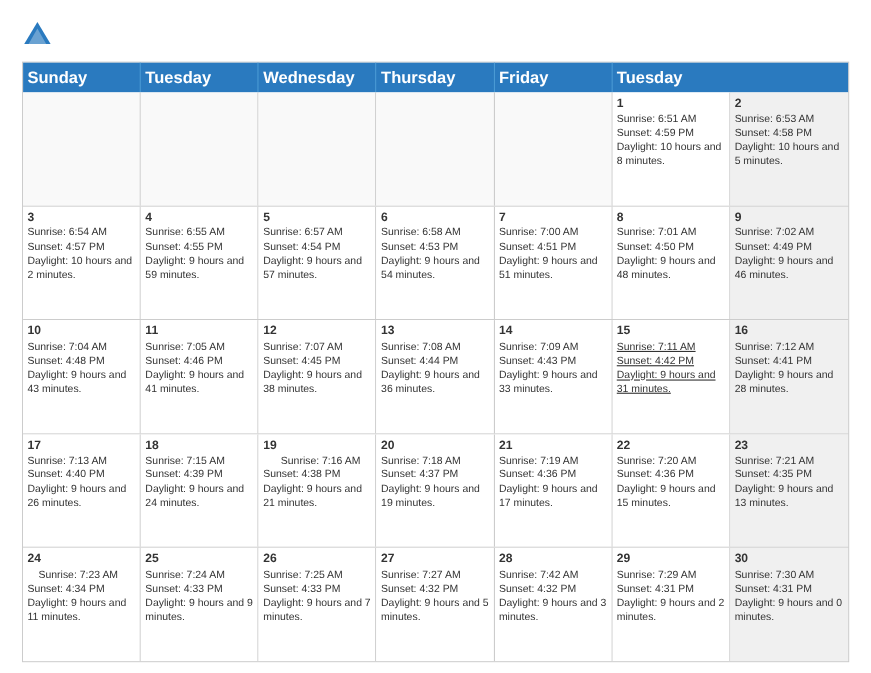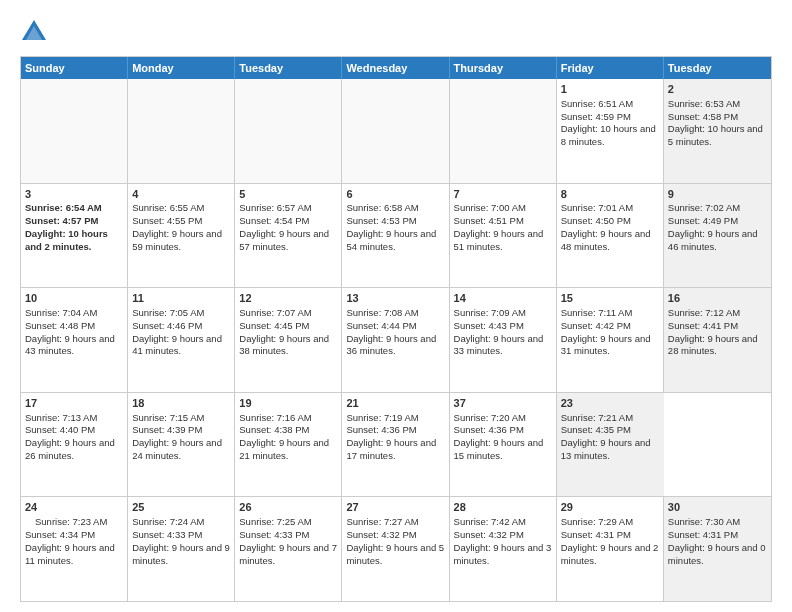--- a/index.html
+++ b/index.html
@@ -59,21 +59,21 @@
       flex-direction: column;
       border: 1px solid #ccc;
     }
     .cal-header {
       display: grid;
       grid-template-columns: repeat(7, 1fr);
       background: #2a7abf;
     }
     .cal-header-cell {
       color: #fff;
-      font-size: 11px;
+      font-size: 15px;
       font-weight: bold;
       padding: 5px 4px;
       text-align: left;
       border-right: 1px solid #4a9ad4;
     }
     .cal-header-cell:last-child { border-right: none; }
     .cal-body {
       display: flex;
       flex-direction: column;
       flex: 1;
@@ -121,21 +121,20 @@
     </div>
     <div class="title-block">
       <div class="month-title"></div>
       <div class="location"></div>
     </div>
   </div>
 
   <div class="calendar">
     <div class="cal-header">
         <div class="cal-header-cell">Sunday</div>
-        <div class="cal-header-cell">Monday</div>
         <div class="cal-header-cell">Tuesday</div>
         <div class="cal-header-cell">Wednesday</div>
         <div class="cal-header-cell">Thursday</div>
         <div class="cal-header-cell">Friday</div>
         <div class="cal-header-cell">Tuesday</div>
       </div>
     <div class="cal-body">
         <div class="cal-row">
           <div class="cal-cell empty"></div>
           <div class="cal-cell empty"></div>
@@ -143,21 +142,21 @@
           <div class="cal-cell empty"></div>
           <div class="cal-cell empty"></div>
           <div class="cal-cell"><span class="day-num">1</span><span style="white-space: pre-line;">Sunrise: 6:51 AM
 Sunset: 4:59 PM
 Daylight: 10 hours and 8 minutes.</span></div>
           <div class="cal-cell shaded"><span class="day-num">2</span><span style="white-space: pre-line; margin-top: 25px;">Sunrise: 6:53 AM
 Sunset: 4:58 PM
 Daylight: 10 hours and 5 minutes.</span></div>
         </div>
         <div class="cal-row">
-          <div class="cal-cell"><span class="day-num">3</span><span style="white-space: pre-line; font-weight: bold;">Sunrise: 6:54 AM
+          <div class="cal-cell"><span class="day-num">3</span><span style="white-space: pre-line;">Sunrise: 6:54 AM
 Sunset: 4:57 PM
 Daylight: 10 hours and 2 minutes.</span></div>
           <div class="cal-cell"><span class="day-num">4</span><span style="white-space: pre-line;">Sunrise: 6:55 AM
 Sunset: 4:55 PM
 Daylight: 9 hours and 59 minutes.</span></div>
           <div class="cal-cell"><span class="day-num">5</span><span style="white-space: pre-line;">Sunrise: 6:57 AM
 Sunset: 4:54 PM
 Daylight: 9 hours and 57 minutes.</span></div>
           <div class="cal-cell"><span class="day-num">6</span><span style="white-space: pre-line;">Sunrise: 6:58 AM
 Sunset: 4:53 PM
@@ -181,41 +180,44 @@
 Daylight: 9 hours and 41 minutes.</span></div>
           <div class="cal-cell"><span class="day-num">12</span><span style="white-space: pre-line;">Sunrise: 7:07 AM
 Sunset: 4:45 PM
 Daylight: 9 hours and 38 minutes.</span></div>
           <div class="cal-cell"><span class="day-num">13</span><span style="white-space: pre-line;">Sunrise: 7:08 AM
 Sunset: 4:44 PM
 Daylight: 9 hours and 36 minutes.</span></div>
           <div class="cal-cell"><span class="day-num">14</span><span style="white-space: pre-line;">Sunrise: 7:09 AM
 Sunset: 4:43 PM
 Daylight: 9 hours and 33 minutes.</span></div>
-          <div class="cal-cell"><span class="day-num">15</span><span style="white-space: pre-line;">Sunrise: 7:11 AM
+          <div class="cal-cell"><span class="day-num">15</span><span style="white-space: pre-line; text-decoration: underline;">Sunrise: 7:11 AM
 Sunset: 4:42 PM
 Daylight: 9 hours and 31 minutes.</span></div>
           <div class="cal-cell shaded"><span class="day-num">16</span><span style="white-space: pre-line;">Sunrise: 7:12 AM
 Sunset: 4:41 PM
 Daylight: 9 hours and 28 minutes.</span></div>
         </div>
         <div class="cal-row">
           <div class="cal-cell"><span class="day-num">17</span><span style="white-space: pre-line;">Sunrise: 7:13 AM
 Sunset: 4:40 PM
 Daylight: 9 hours and 26 minutes.</span></div>
           <div class="cal-cell"><span class="day-num">18</span><span style="white-space: pre-line; margin-top: 33px;">Sunrise: 7:15 AM
 Sunset: 4:39 PM
 Daylight: 9 hours and 24 minutes.</span></div>
-          <div class="cal-cell"><span class="day-num">19</span><span style="white-space: pre-line;">Sunrise: 7:16 AM
+          <div class="cal-cell"><span class="day-num">19</span><span style="white-space: pre-line; margin-left: 16px;">Sunrise: 7:16 AM
 Sunset: 4:38 PM
 Daylight: 9 hours and 21 minutes.</span></div>
+          <div class="cal-cell"><span class="day-num">20</span><span style="white-space: pre-line;">Sunrise: 7:18 AM
+Sunset: 4:37 PM
+Daylight: 9 hours and 19 minutes.</span></div>
           <div class="cal-cell"><span class="day-num">21</span><span style="white-space: pre-line;">Sunrise: 7:19 AM
 Sunset: 4:36 PM
 Daylight: 9 hours and 17 minutes.</span></div>
-          <div class="cal-cell"><span class="day-num">37</span><span style="white-space: pre-line;">Sunrise: 7:20 AM
+          <div class="cal-cell"><span class="day-num">22</span><span style="white-space: pre-line;">Sunrise: 7:20 AM
 Sunset: 4:36 PM
 Daylight: 9 hours and 15 minutes.</span></div>
           <div class="cal-cell shaded"><span class="day-num">23</span><span style="white-space: pre-line;">Sunrise: 7:21 AM
 Sunset: 4:35 PM
 Daylight: 9 hours and 13 minutes.</span></div>
         </div>
         <div class="cal-row">
           <div class="cal-cell"><span class="day-num">24</span><span style="white-space: pre-line; margin-left: 10px;">Sunrise: 7:23 AM
 Sunset: 4:34 PM
 Daylight: 9 hours and 11 minutes.</span></div>

